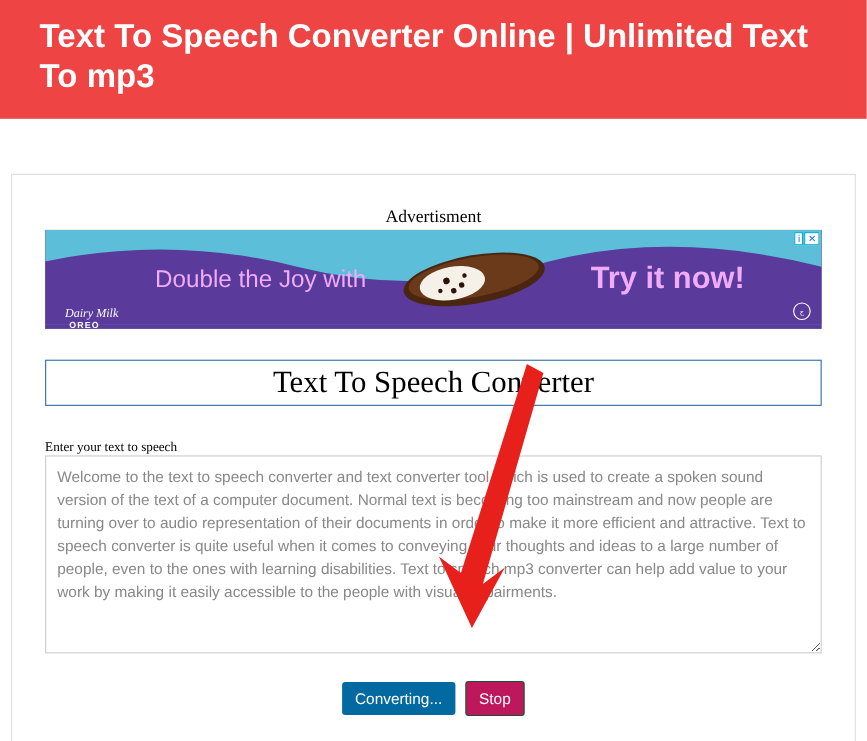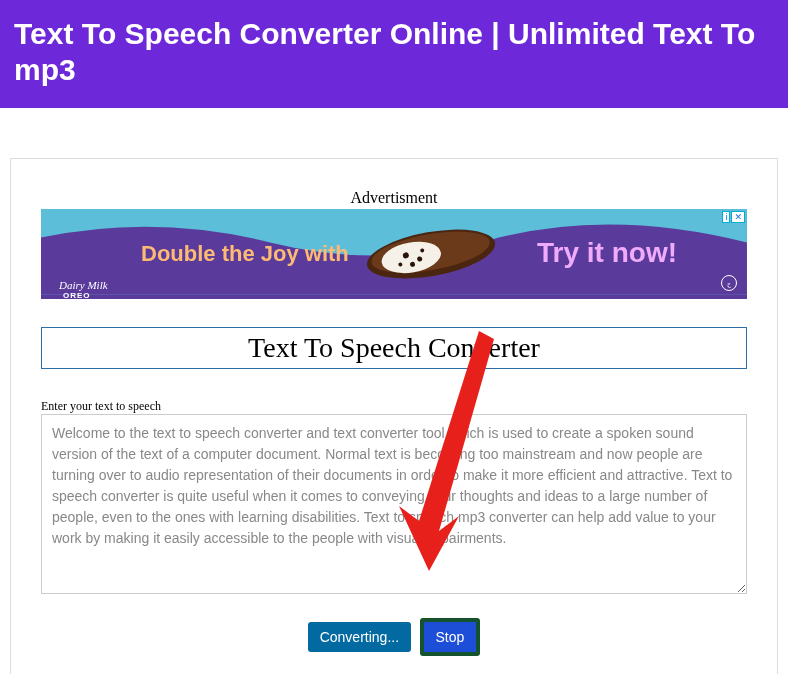--- a/index.html
+++ b/index.html
@@ -8,22 +8,22 @@
       box-sizing: border-box;
     }
     body {
       font-family: Arial, Helvetica, sans-serif;
       background: #fff;
       width: 788px;
       height: 674px;
       overflow: hidden;
     }
     .header {
-      background: #6d28d9;
-      padding: 16px 14px 20px;
+      background: #ef4444;
+      padding: 16px 36px 20px;
       color: #fff;
     }
     .header h1 {
       font-size: 30px;
       font-weight: bold;
       line-height: 1.2;
     }
     .container {
       margin: 50px 10px 0;
       border: 1px solid #ddd;
@@ -61,22 +61,22 @@
       font-size: 9px;
       padding: 0 2px;
       border: 1px solid #00aecd;
       font-family: Arial, sans-serif;
       line-height: 10px;
     }
     .ad-text-left {
       position: absolute;
       left: 100px;
       top: 32px;
-      color: #fdba74;
-      font-weight: bold;
+      color: #f0abfc;
+      font-weight: normal;
       font-size: 22px;
       font-family: "Comic Sans MS", cursive, sans-serif;
     }
     .ad-text-right {
       position: absolute;
       right: 70px;
       top: 28px;
       color: #f0abfc;
       font-weight: bold;
       font-size: 28px;
@@ -167,22 +167,22 @@
       margin: 0 2px;
     }
     .btn-convert {
       background: #4dc0b5;
       background: #48c9b0;
     }
     .btn-convert {
       background: #0369a1;
     }
     .btn-stop {
-      background: #1d4ed8;
-      border: 4px solid #14532d;
+      background: #be185d;
+      border: 1px solid #14532d;
     }
     .arrow-overlay {
       position: absolute;
       left: 378px;
       top: 162px;
       width: 120px;
       height: 260px;
       pointer-events: none;
     }
   </style>

